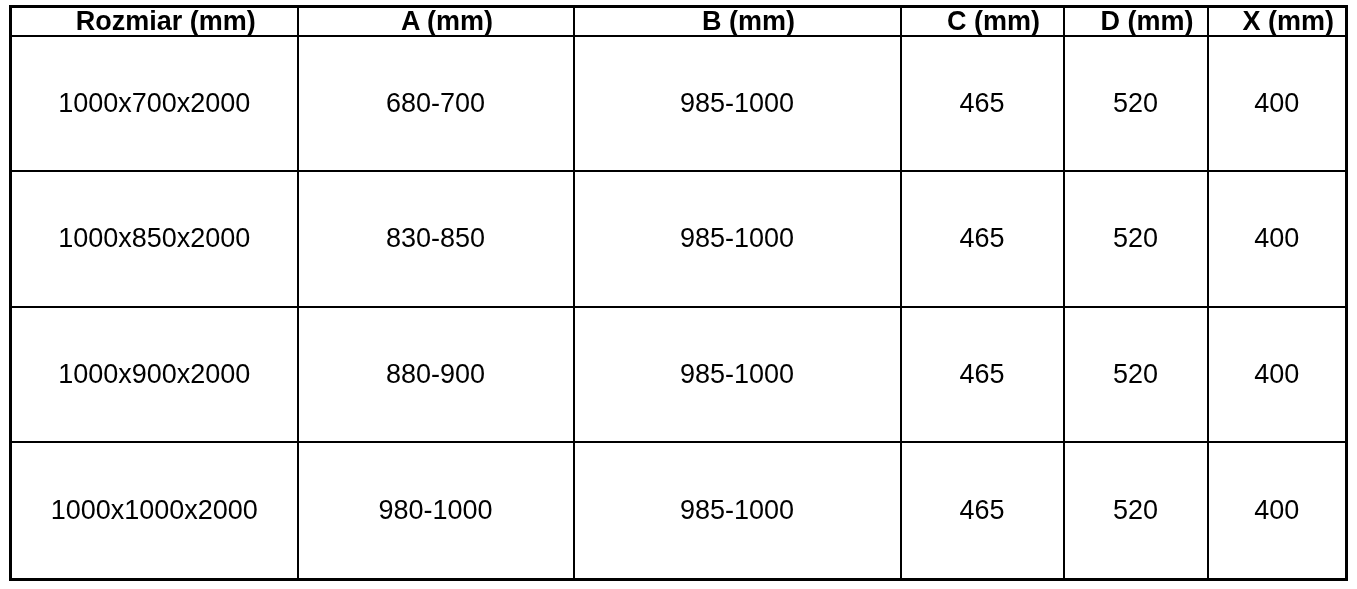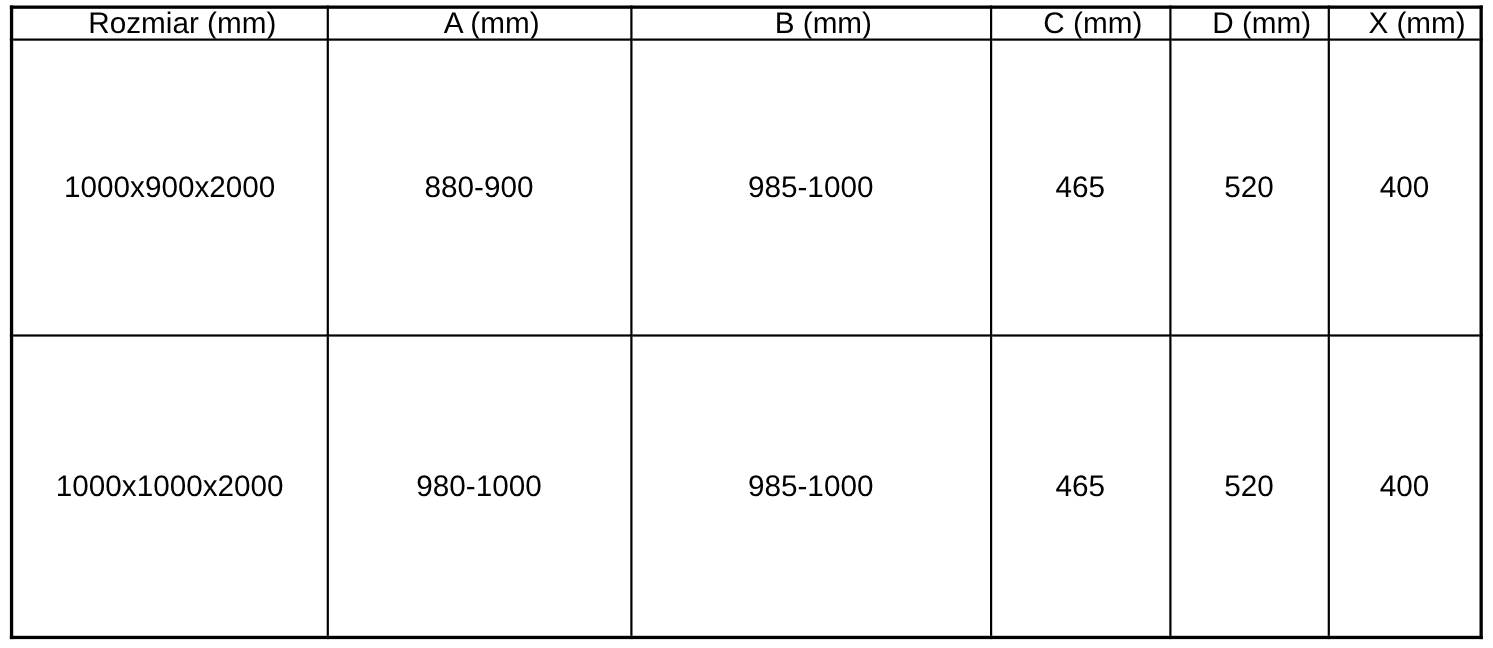--- a/index.html
+++ b/index.html
@@ -34,21 +34,21 @@
     border: 2px solid #000000;
     text-align: center;
     vertical-align: middle;
     font-size: 27px;
     line-height: 1;
     padding: 0;
     overflow: hidden;
     white-space: nowrap;
   }
   .dim-table thead th {
-    font-weight: normal;
+    font-weight: bold;
     padding-left: 23px;
   }
   col.c-rozmiar { width: 287px; }
   col.c-a       { width: 276px; }
   col.c-b       { width: 327px; }
   col.c-c       { width: 163px; }
   col.c-d       { width: 144px; }
   col.c-x       { width: 139px; }
 </style>
 </head>
@@ -69,20 +69,36 @@
         <th>Rozmiar (mm)</th>
         <th>A (mm)</th>
         <th>B (mm)</th>
         <th>C (mm)</th>
         <th>D (mm)</th>
         <th>X (mm)</th>
       </tr>
     </thead>
     <tbody>
       <tr>
+        <td>1000x700x2000</td>
+        <td>680-700</td>
+        <td>985-1000</td>
+        <td>465</td>
+        <td>520</td>
+        <td>400</td>
+      </tr>
+      <tr>
+        <td>1000x850x2000</td>
+        <td>830-850</td>
+        <td>985-1000</td>
+        <td>465</td>
+        <td>520</td>
+        <td>400</td>
+      </tr>
+      <tr>
         <td>1000x900x2000</td>
         <td>880-900</td>
         <td>985-1000</td>
         <td>465</td>
         <td>520</td>
         <td>400</td>
       </tr>
       <tr>
         <td>1000x1000x2000</td>
         <td>980-1000</td>

